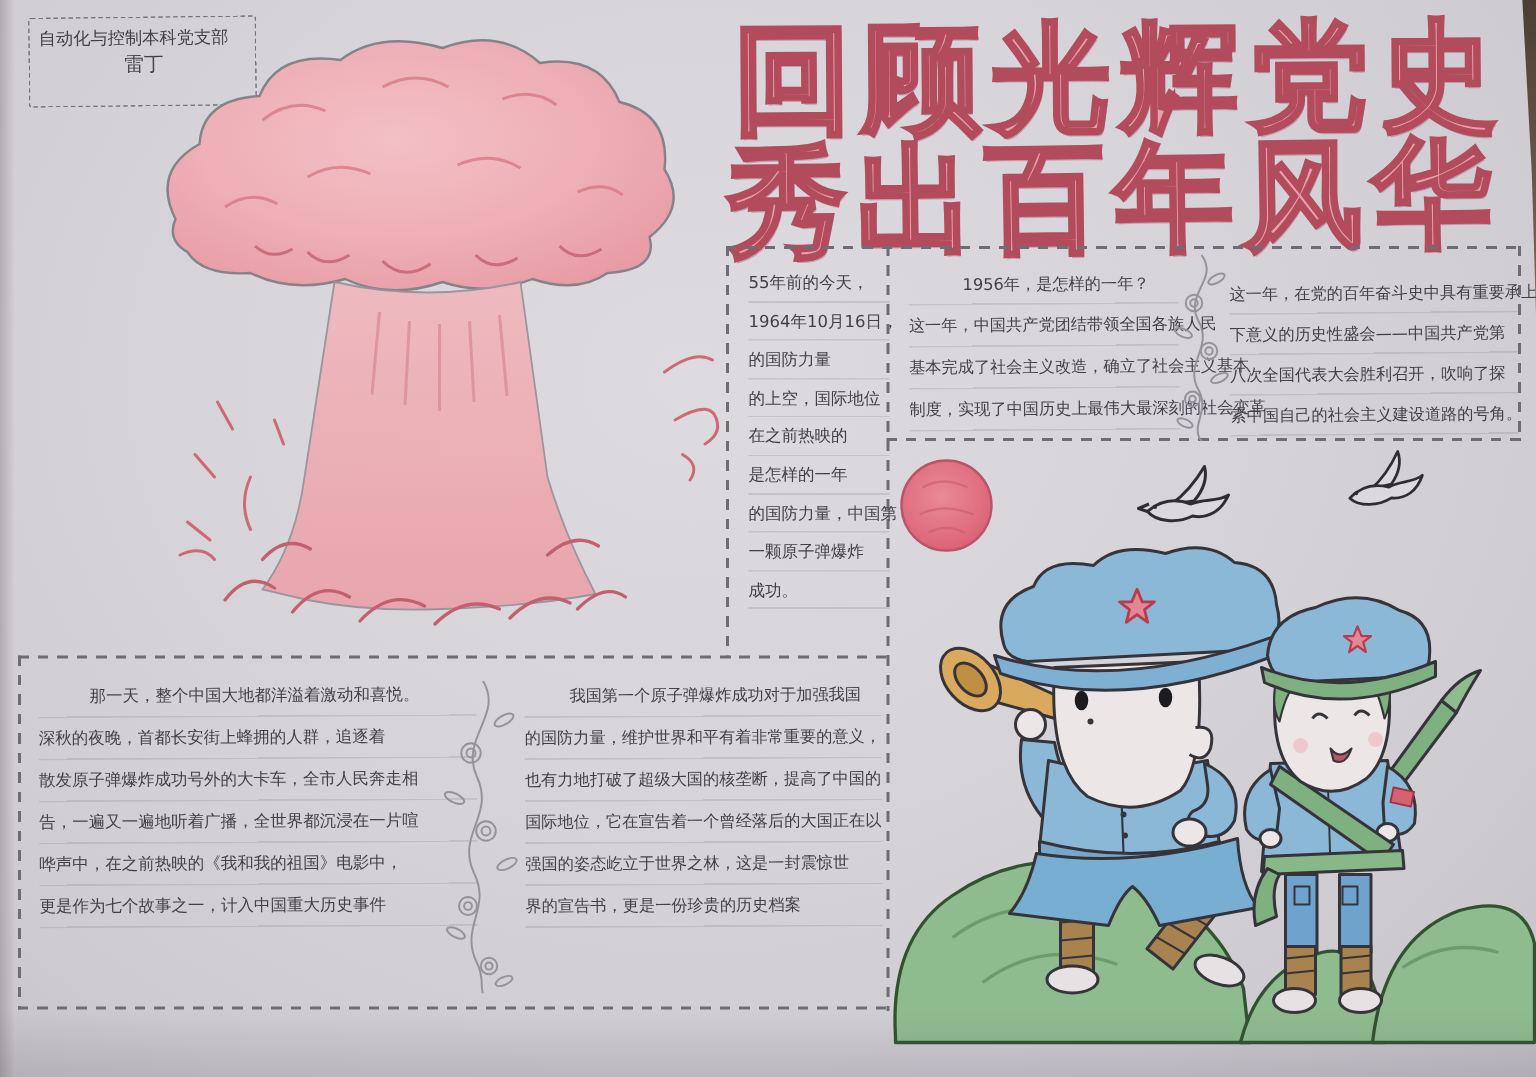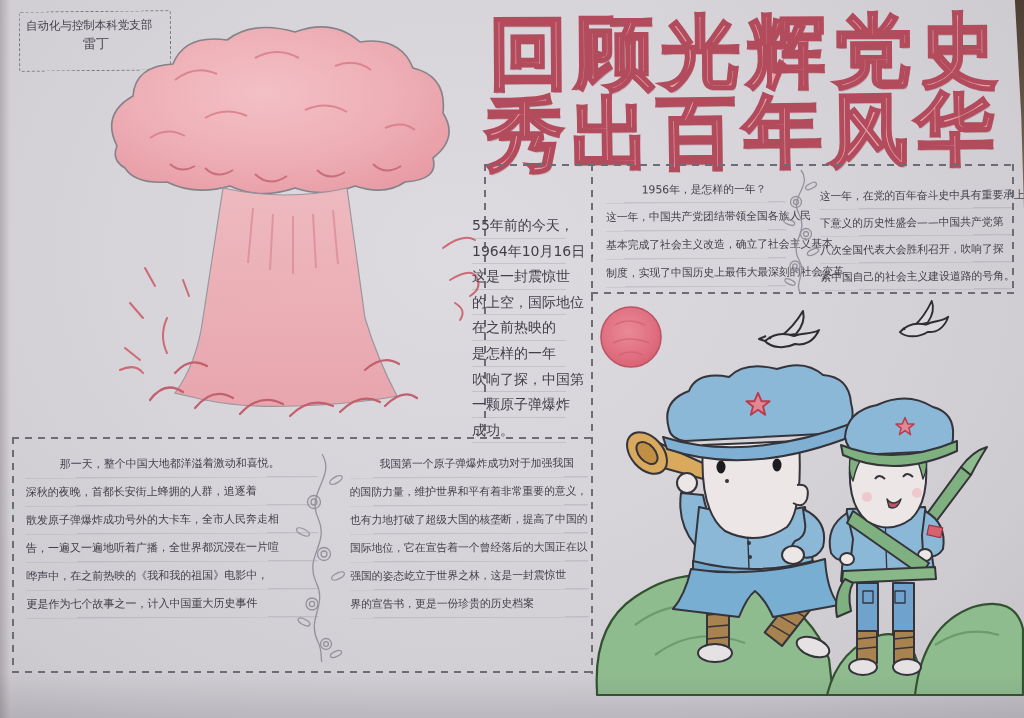--- a/index.html
+++ b/index.html
@@ -30,21 +30,21 @@
     color:#e9a0ab;-webkit-text-stroke:2.5px #b24b5c;text-stroke:2.5px #b24b5c;
     text-shadow:1px 2px 0 rgba(150,60,75,0.35);}
   #title-1{left:489px;top:0px;font-size:79px;letter-spacing:7px;transform:rotate(-0.4deg);}
   #title-2{left:485px;top:80px;font-size:79px;letter-spacing:7px;transform:rotate(-0.8deg);}
   
   .vdash{position:absolute;width:2px;
     background:repeating-linear-gradient(to bottom,#6e6c74 0 7px,transparent 7px 13px);}
   .hdash{position:absolute;height:2px;
     background:repeating-linear-gradient(to right,#6e6c74 0 7px,transparent 7px 13px);}
   
-  #col-1964{position:absolute;left:472px;top:176px;width:94px;font-size:14px;margin-top:37px;}
+  #col-1964{position:absolute;left:499px;top:176px;width:94px;font-size:11px;}
   #col-1964 li{height:25.6px;line-height:25.6px;white-space:nowrap;}
   #block-1956{position:absolute;left:606px;top:176px;width:180px;font-size:10.8px;transform:rotate(-0.4deg);}
   #block-1956 .heading{padding-left:36px;height:27px;line-height:27px;
     background:linear-gradient(to top, rgba(110,108,120,0.20) 1px, transparent 1px);}
   #block-1956 li{height:28px;line-height:28px;white-space:nowrap;}
   #block-congress{position:absolute;left:820px;top:182px;width:192px;font-size:10.8px;transform:rotate(-0.5deg);}
   #block-congress li{height:27px;line-height:27px;white-space:nowrap;}
   #para-celebration{position:absolute;left:26px;top:450px;width:292px;font-size:11px;transform:rotate(-0.3deg);}
   #para-celebration li{height:28px;line-height:28px;white-space:nowrap;}
   #para-celebration li:first-child{padding-left:34px;}
@@ -116,25 +116,25 @@
     <div class="vdash" style="left:591px;top:164px;height:510px"></div>
     <div class="hdash" style="left:591px;top:292px;width:423px"></div>
     <div class="vdash" style="left:1012px;top:164px;height:130px"></div>
     <div class="hdash" style="left:12px;top:437px;width:579px"></div>
     <div class="vdash" style="left:12px;top:437px;height:236px"></div>
     <div class="hdash" style="left:12px;top:671px;width:581px"></div>
 
     <ul id="col-1964" class="lines hand">
       <li>55年前的今天，</li>
       <li>1964年10月16日，</li>
-      <li>这是一封震惊世</li>
+      <li>的国防力量</li>
       <li>的上空，国际地位</li>
       <li>在之前热映的</li>
       <li>是怎样的一年</li>
-      <li>吹响了探，中国第</li>
+      <li>的国防力量，中国第</li>
       <li>一颗原子弹爆炸</li>
       <li>成功。</li>
     </ul>
 
     <div id="block-1956" class="hand">
       <div class="heading">1956年，是怎样的一年？</div>
       <ul class="lines">
         <li>这一年，中国共产党团结带领全国各族人民</li>
         <li>基本完成了社会主义改造，确立了社会主义基本</li>
         <li>制度，实现了中国历史上最伟大最深刻的社会变革。</li>

